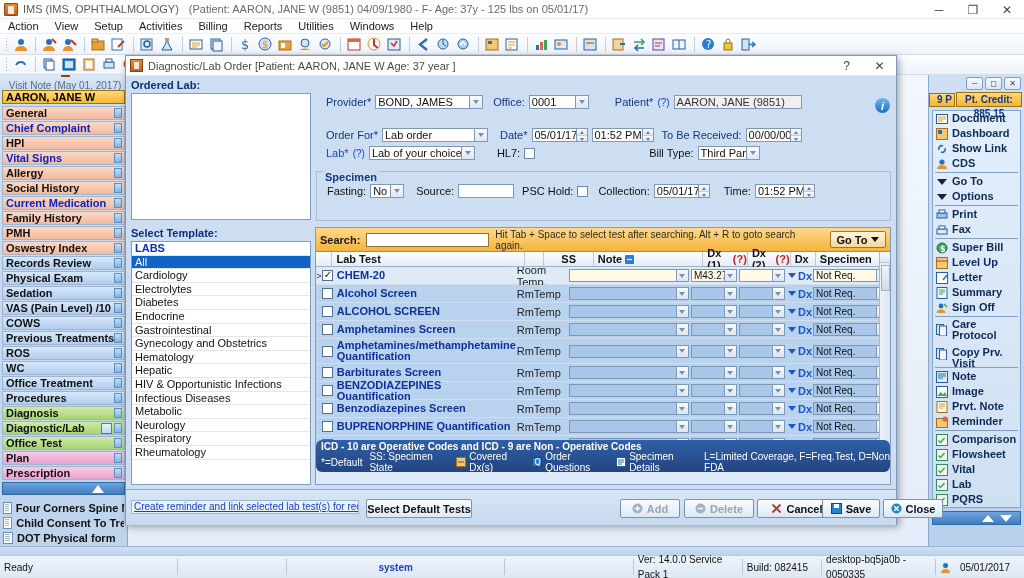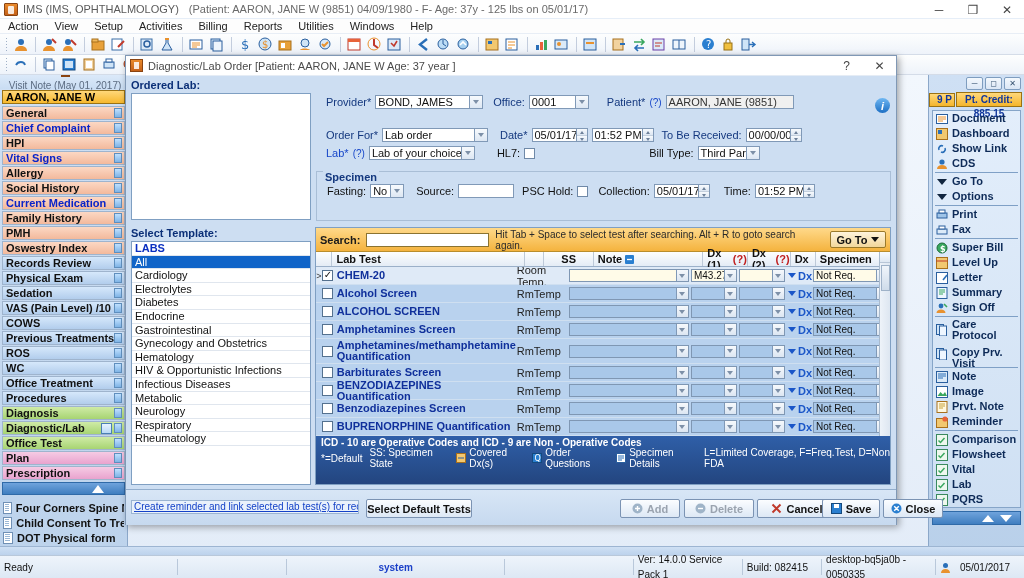--- a/index.html
+++ b/index.html
@@ -324,23 +324,23 @@
   .dd .ar {
     position: absolute; right: 0; top: 0; bottom: 0; width: 12px;
     background: linear-gradient(#f6f9fc, #dce6f2); border-left: 1px solid #8099b7;
     display: flex; align-items: center; justify-content: center;
   }
   .dd .ar::after { content: ""; border-left: 3px solid transparent; border-right: 3px solid transparent; border-top: 4px solid #7d90a8; }
   .dxcell { display: flex; align-items: center; gap: 2px; font-size: 11px; color: #1a56c8; font-weight: bold; }
   .dxcell .tri { border-left: 4px solid transparent; border-right: 4px solid transparent; border-top: 5px solid #1a56c8; }
 
   .grid-foot {
-    position: absolute; left: 0; right: 0; bottom: 0; height: 48px;
+    position: absolute; left: 0; right: 0; bottom: 12px; height: 32px;
     background: linear-gradient(#2f5fa8, #23457f);
-    color: #fff; font-size: 10px;
+    color: #fff; font-size: 10px; border-radius: 6px;
   }
   .gf1 { height: 14px; line-height: 14px; padding-left: 5px; font-weight: bold; }
   .gf2 { height: 16px; display: flex; align-items: center; gap: 7px; padding-left: 5px; font-size: 10px; }
   .gf2 .mi { width: 10px; height: 10px; border-radius: 1px; display:inline-block; }
 
   .vscroll {
     position: absolute; right: 0; top: 24px; bottom: 32px; width: 11px;
     background: linear-gradient(90deg,#eef3f9,#dde6f1); border-left: 1px solid #a9bacd;
   }
   .vscroll .vbtn { height: 11px; background: linear-gradient(#f8fbfe,#dfe8f3); border-bottom: 1px solid #b8c6d7;
@@ -928,21 +928,21 @@
           <span class="flbl">Provider*</span>
           <div class="fld combo" style="width:108px;">
             <span>BOND, JAMES</span>
               <span class="arrow"></span>
           </div>
           <span class="flbl" style="margin-left:6px;">Office:</span>
           <div class="fld combo" style="width:60px;">
             <span>0001</span>
               <span class="arrow"></span>
           </div>
-          <span class="flbl" style="margin-left:14px;">Patient*</span>
+          <span class="flbl" style="margin-left:22px;">Patient*</span>
           <span class="fq">(?)</span>
           <div class="fld ro" style="width:128px;">AARON, JANE  (9851)</div>
         </div>
 
         <div class="frow" style="left:10px; top:47px; gap:4px;">
           <span class="flbl">Order For*</span>
           <div class="fld combo" style="width:106px;">
             <span>Lab order</span>
               <span class="arrow"></span>
           </div>
@@ -1037,20 +1037,21 @@
       <div class="tpl-list" id="tpl-host">
           <div class="tpl-row head">LABS</div>
           <div class="tpl-row sel">All</div>
           <div class="tpl-row ">Cardiology</div>
           <div class="tpl-row ">Electrolytes</div>
           <div class="tpl-row ">Diabetes</div>
           <div class="tpl-row ">Endocrine</div>
           <div class="tpl-row ">Gastrointestinal</div>
           <div class="tpl-row ">Gynecology and Obstetrics</div>
           <div class="tpl-row ">Hematology</div>
+          <div class="tpl-row ">Hepatic</div>
           <div class="tpl-row ">HIV &amp; Opportunistic Infections</div>
           <div class="tpl-row ">Infectious Diseases</div>
           <div class="tpl-row ">Metabolic</div>
           <div class="tpl-row ">Neurology</div>
           <div class="tpl-row ">Respiratory</div>
           <div class="tpl-row ">Rheumatology</div>
         </div>
 
       <div class="grid-panel">
         <div class="search-bar">

